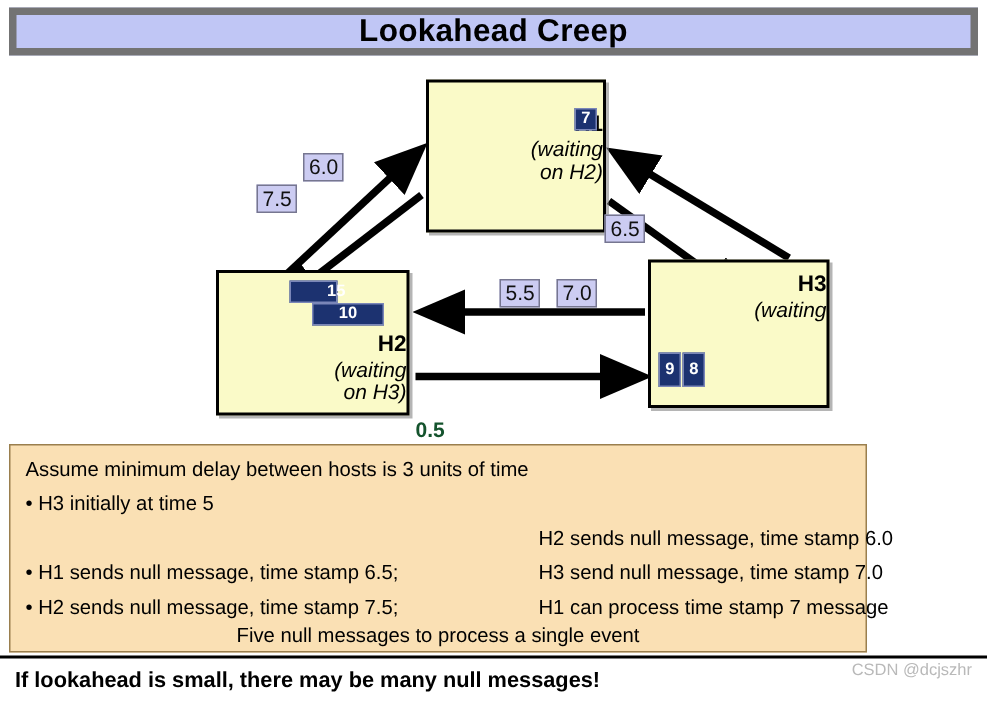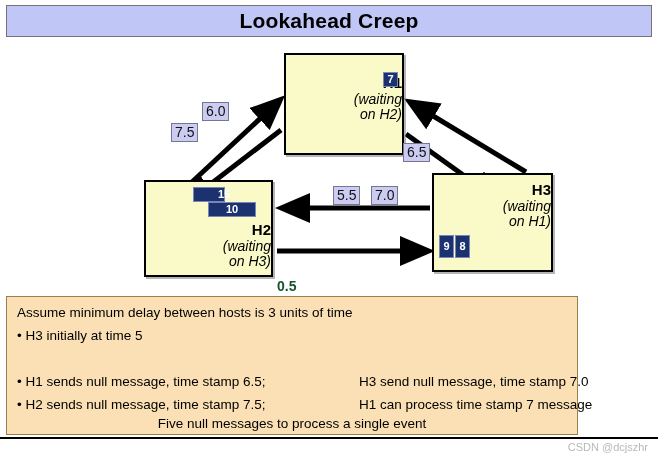--- a/index.html
+++ b/index.html
@@ -17,21 +17,21 @@
   }
 
   
   #title-bar {
     position: absolute;
     left: 6px;
     top: 5px;
     width: 646px;
     height: 32px;
     background: #c0c6f5;
-    border: 1px solid #737373;
+    border: 5px solid #737373;
     box-sizing: border-box;
     display: flex;
     align-items: center;
     justify-content: center;
   }
   #title-bar .title-text {
     font-size: 21px;
     font-weight: bold;
     letter-spacing: 0.2px;
     color: #000;
@@ -223,21 +223,20 @@
       <div class="host-name">H2</div>
       <div class="host-state">(waiting</div>
       <div class="host-state">on H3)</div>
     </div>
   </div>
 
   <div class="host-box" id="box-h3" style="left:432px; top:133px; width:121px; height:99px;">
     <div class="host-label" style="top:7px;">
       <div class="host-name">H3</div>
       <div class="host-state">(waiting</div>
-      <div class="host-state">on H1)</div>
     </div>
     <div class="badge" style="left:5px; bottom:12px; width:15px; height:23px; line-height:21px;">9</div>
     <div class="badge" style="left:21px; bottom:12px; width:15px; height:23px; line-height:21px;">8</div>
   </div>
 
   <div class="tag" style="left:171px; top:83px;">7.5</div>
   <div class="tag" style="left:202px; top:62px;">6.0</div>
   <div class="tag" style="left:403px; top:103px;">6.5</div>
   <div class="tag" style="left:333px; top:146px;text-align:center;">5.5</div>
   <div class="tag" style="left:371px; top:146px;">7.0</div>
@@ -249,23 +248,25 @@
   <line x1="20" y1="2" x2="2" y2="20" stroke="#2b35c8" stroke-width="1.6"></line>
 </svg>
 
 <div id="notes-panel">
   <div class="note-line note-assume">Assume minimum delay between hosts is 3 units of time</div>
 
   <div class="note-line note-b1">• H3 initially at time 5</div>
   <div class="note-line note-b3">• H1 sends null message, time stamp 6.5;</div>
   <div class="note-line note-b4">• H2 sends null message, time stamp 7.5;</div>
 
+  <div class="note-line note-r1">H2 sends null message, time stamp 6.0</div>
   <div class="note-line note-r2">H3 send null message, time stamp 7.0</div>
   <div class="note-line note-r3">H1 can process time stamp 7 message</div>
 
   <div class="note-line note-summary">
     <span class="note-summary-inner">Five null messages to process a single event</span>
   </div>
 </div>
 
 <div id="footer">
+  <div id="footer-text">If lookahead is small, there may be many null messages!</div>
   <div id="watermark">CSDN @dcjszhr</div>
 </div>
 
 </body></html>

